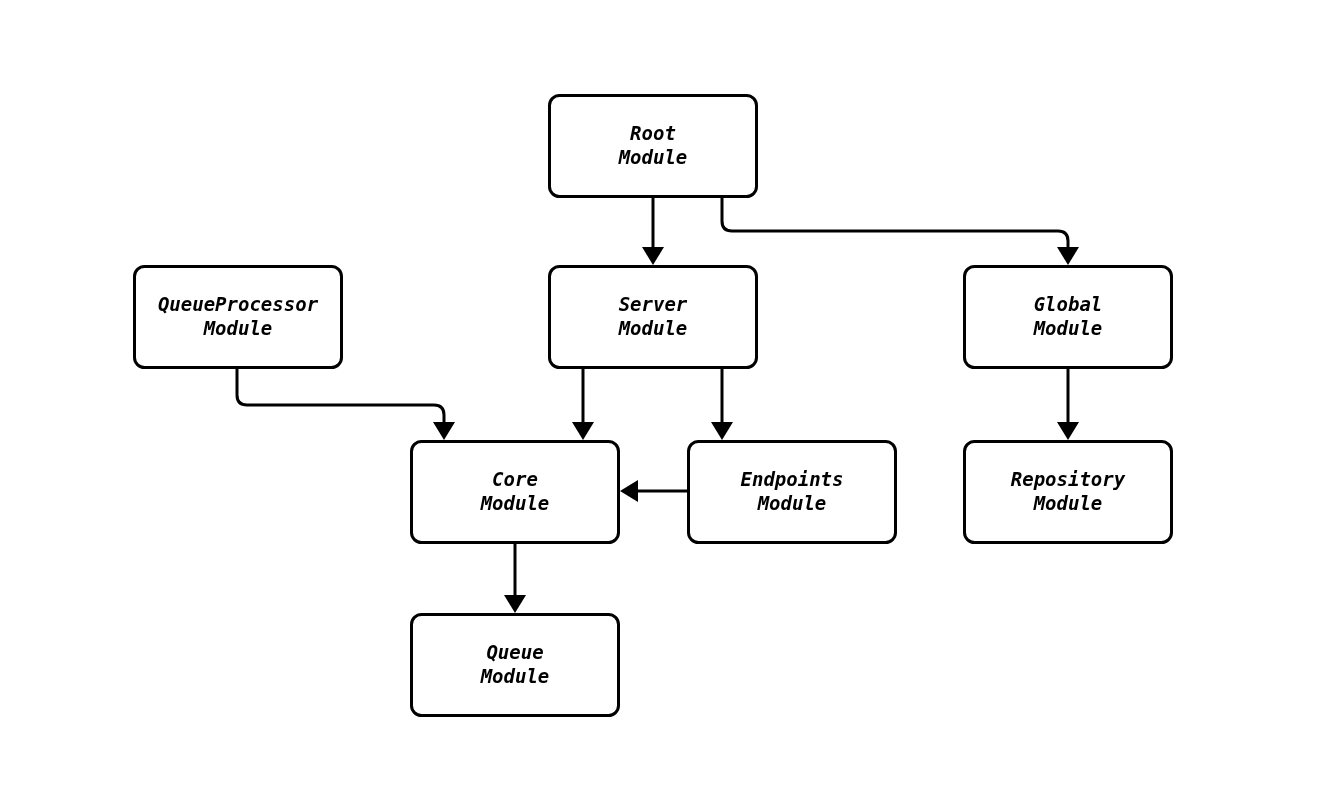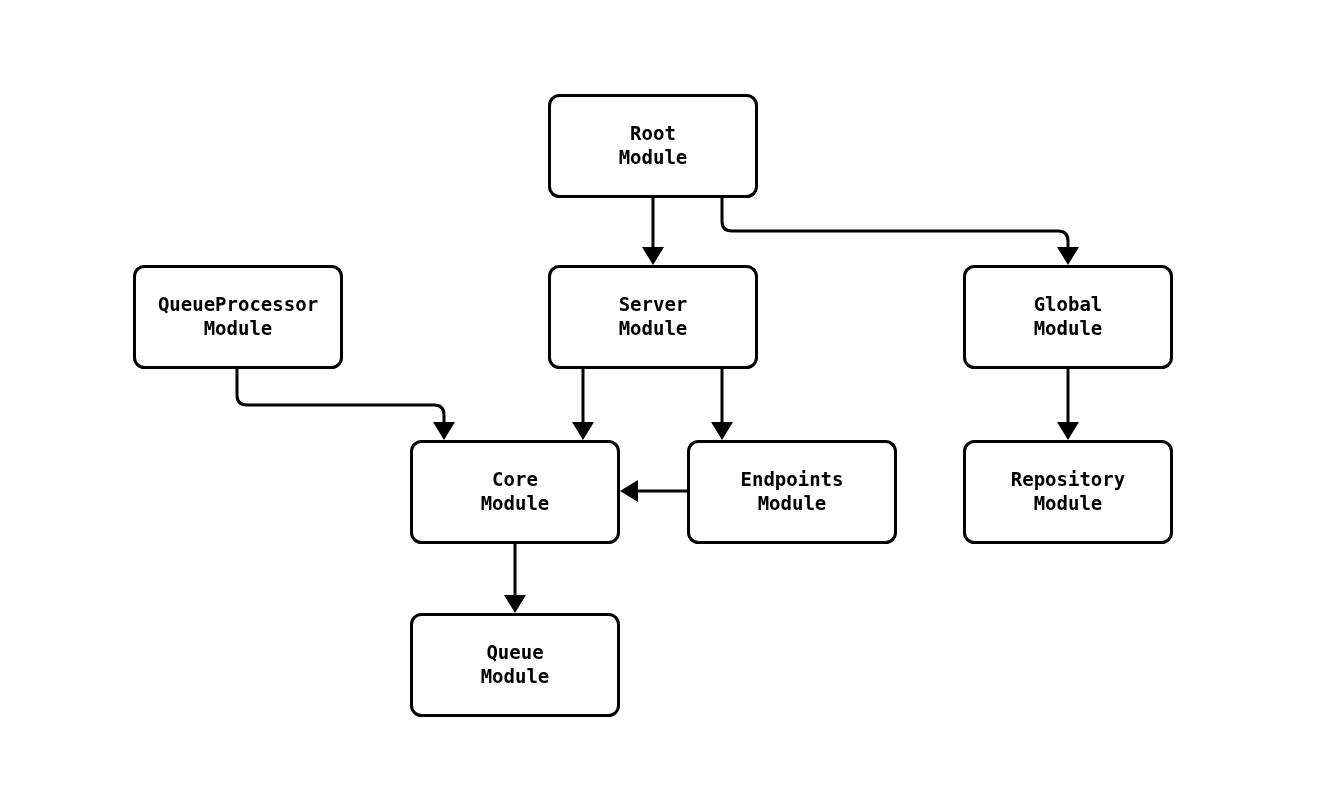--- a/index.html
+++ b/index.html
@@ -12,20 +12,21 @@
     width: 1337px;
     height: 809px;
     overflow: hidden;
     font-family: "DejaVu Sans Mono", "Liberation Mono", monospace;
   }
   #diagram-root {
     position: relative;
     width: 1337px;
     height: 809px;
     background: #a3a3a3;
+    font-style: italic;
   }
   svg#diagram-canvas {
     display: block;
     width: 1337px;
     height: 809px;
     background: #ffffff;
   }
   .node-box {
     fill: #ffffff;
     stroke: #000000;

